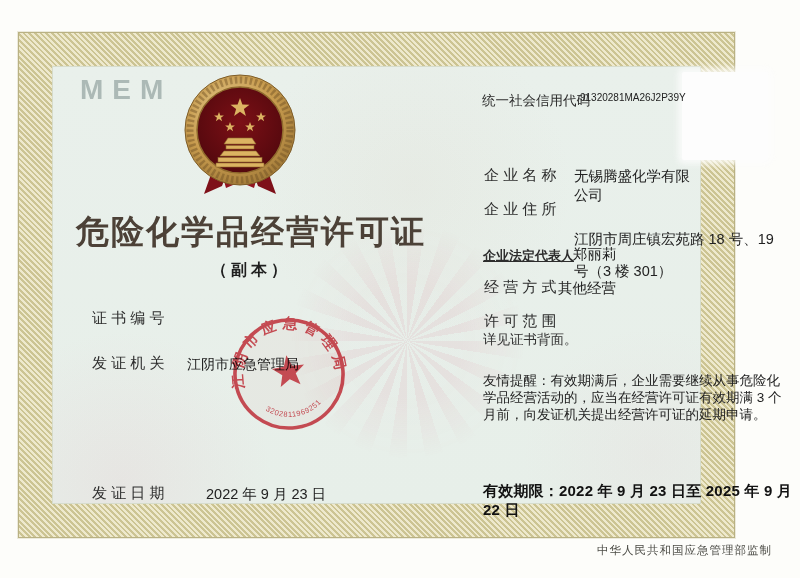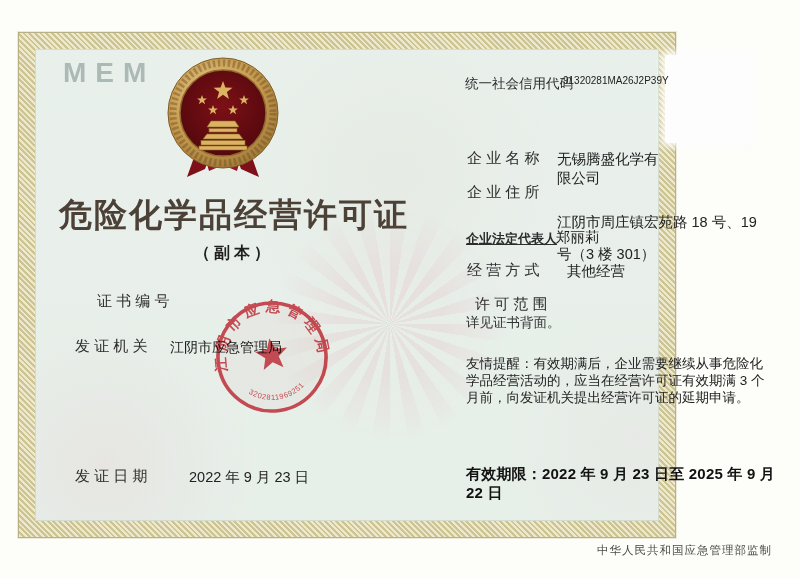--- a/index.html
+++ b/index.html
@@ -6,22 +6,22 @@
   html,body { width:800px; height:578px; }
   body {
     position:relative;
     background:#fdfdfa;
     font-family:"Liberation Sans","DejaVu Sans",sans-serif;
     overflow:hidden;
     color:#2c2c2c;
   }
   
   .frame {
-    position:absolute; left:18px; top:32px; width:658px; height:506px;
-    padding:17px;
+    position:absolute; left:18px; top:32px; width:717px; height:506px;
+    padding:34px;
     background:
       repeating-linear-gradient(45deg, #ccc493 0 2px, #eee9cd 2px 4px),
       #ded7ab;
     box-shadow: inset 0 0 0 1px #b9b183, 0 0 0 1px #eceadb;
   }
   .inner {
     position:relative; width:100%; height:100%;
     background:
       radial-gradient(circle at 70px 415px, rgba(226,158,176,.12), transparent 150px),
       radial-gradient(circle at 600px 390px, rgba(226,158,176,.07), transparent 130px),
@@ -58,40 +58,40 @@
   }
   .cert-subtitle {
     left:8px; top:194px; width:382px; text-align:center;
     font-size:16px; font-weight:bold; letter-spacing:4px; color:#1f1f1f;
   }
 
   .lbl  { font-size:15px; font-weight:normal; color:#2d2d2d; }
   .lbl-sm { font-size:13px; font-weight:bold; color:#2d2d2d; }
   .val  { font-size:14.5px; color:#222; }
 
-  .row-certno-l { left:40px;  top:243px;margin-left:22px; }
+  .row-certno-l { left:40px;  top:243px; }
   .row-certno-v { left:156px; top:244px; }
   .row-issuer-l { left:40px;  top:288px; }
   .row-issuer-v { left:135px; top:290px; font-size:14px; }
   .row-issdate-l{ left:40px;  top:418px; }
   .row-issdate-v{ left:154px; top:419px; }
 
   .seal { left:173px; top:244px; mix-blend-mode:multiply; opacity:.92; }
 
   .row-code-l  { left:430px; top:26px;  font-size:13.5px; }
   .row-code-v  { left:528px; top:26px;  font-size:10px; z-index:2; }
   .row-name-l  { left:432px; top:100px; }
   .row-name-v  { left:522px; top:101px; }
   .row-addr-l  { left:432px; top:134px; }
   .row-addr-v  { left:522px; top:129px; width:215px; line-height:32px;margin-top:28px; }
   .row-rep-l   { left:431px; top:181px;text-decoration:underline; }
   .row-rep-v   { left:521px; top:179px; }
   .row-mode-l  { left:432px; top:212px; }
-  .row-mode-v  { left:532px; top:213px; }
-  .row-scope-l { left:432px; top:246px;margin-left:8px; }
+  .row-mode-v  { left:506px; top:213px; }
+  .row-scope-l { left:432px; top:246px; }
   .row-scope-n { left:431px; top:265px; font-size:13.5px; color:#333; }
 
   .reminder {
     left:431px; top:306px; width:304px;
     font-size:13.5px; line-height:17px; color:#222;
   }
   .validity {
     left:431px; top:416px; width:320px;
     font-size:15px; font-weight:bold; color:#111; letter-spacing:.2px;
   }

